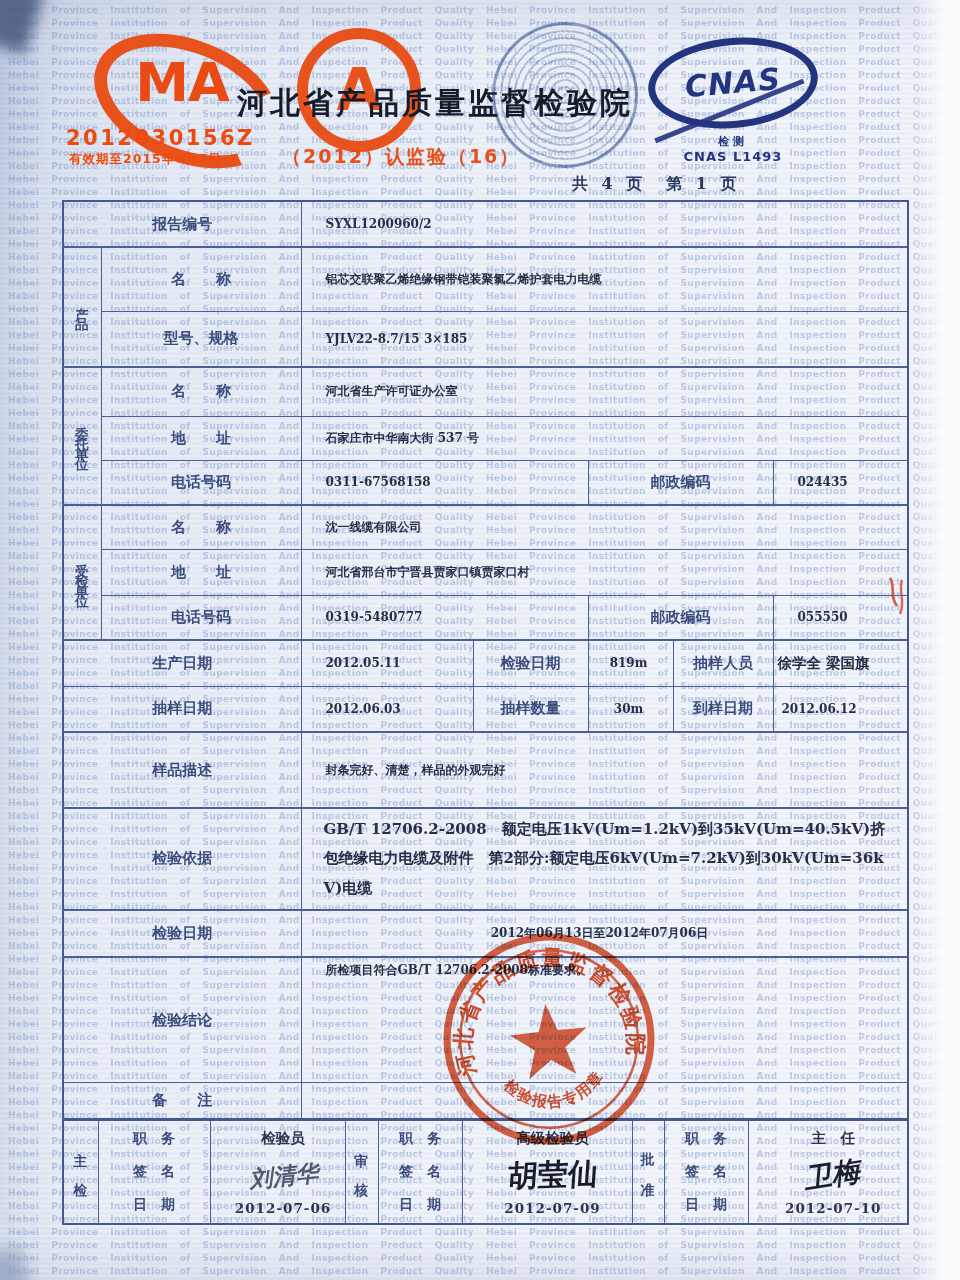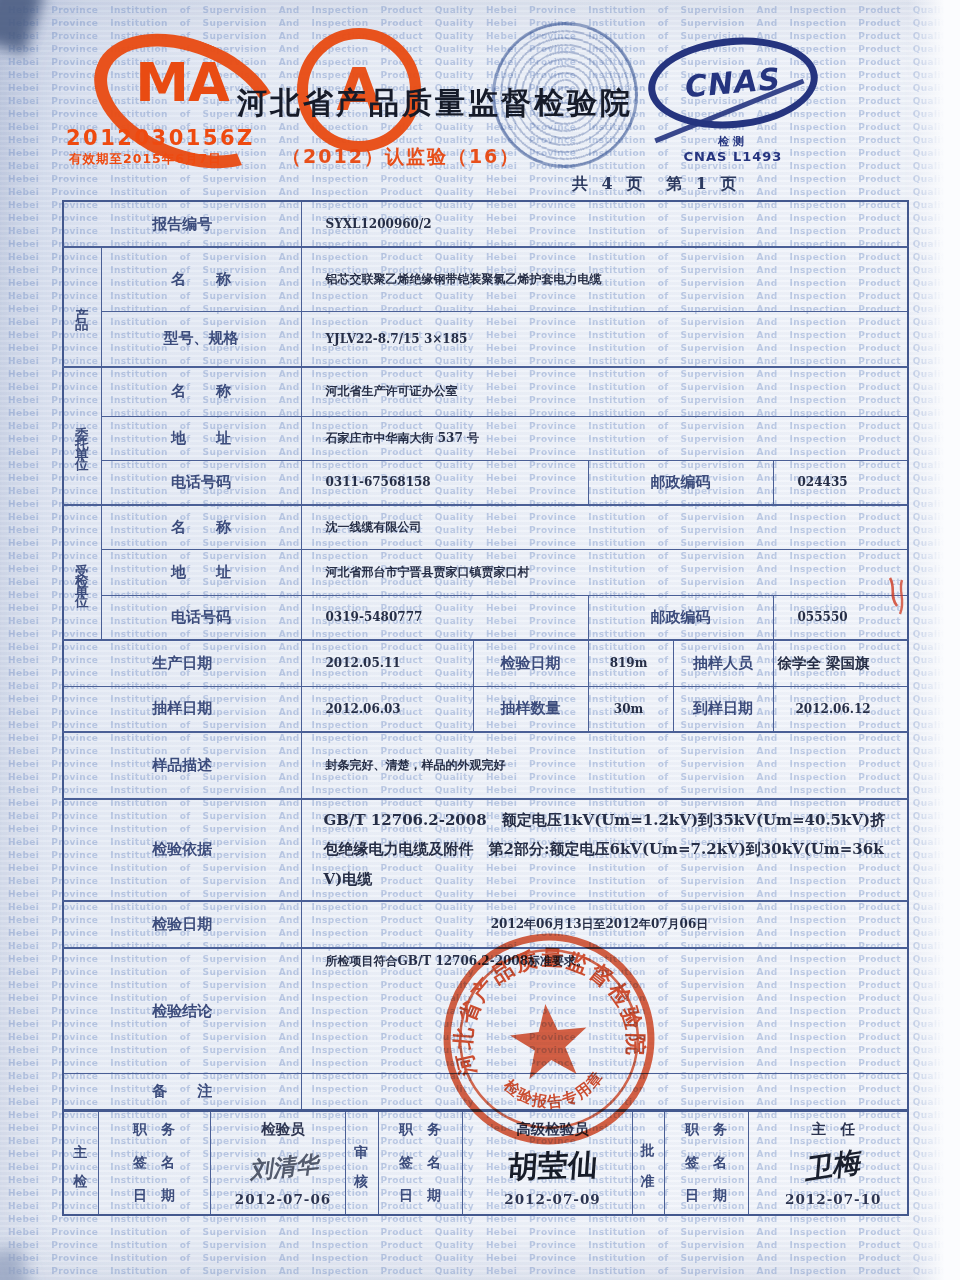--- a/index.html
+++ b/index.html
@@ -199,23 +199,23 @@
         <td class="vl vc">819m</td>
         <td class="lb">抽样人员</td>
         <td class="vl" style="padding-left:4px;font-size:14.5px">徐学全 梁国旗</td>
       </tr>
       <tr style="height:46px">
         <td colspan="2" class="lb">抽样日期</td>
         <td class="vl">2012.06.03</td>
         <td class="lb">抽样数量</td>
         <td class="vl vc">30m</td>
         <td class="lb">到样日期</td>
-        <td class="vl" style="padding-left:22px">2012.06.12</td>
-      </tr>
-      <tr style="height:67px" class="thick">
+        <td class="vl" style="padding-left:8px">2012.06.12</td>
+      </tr>
+      <tr style="height:76px" class="thick">
         <td colspan="2" class="lb">样品描述</td>
         <td colspan="5" class="vl">封条完好、清楚，样品的外观完好</td>
       </tr>
       <tr style="height:90px" class="thick">
         <td colspan="2" class="lb">检验依据</td>
         <td colspan="5" class="vl basis-cell">GB/T 12706.2-2008　额定电压1kV(Um=1.2kV)到35kV(Um=40.5kV)挤包绝缘电力电缆及附件　第2部分:额定电压6kV(Um=7.2kV)到30kV(Um=36kV)电缆</td>
       </tr>
       <tr style="height:47px" class="thick">
         <td colspan="2" class="lb">检验日期</td>
         <td colspan="5" class="vl" style="text-align:center;padding-left:0">2012年06月13日至2012年07月06日</td>

